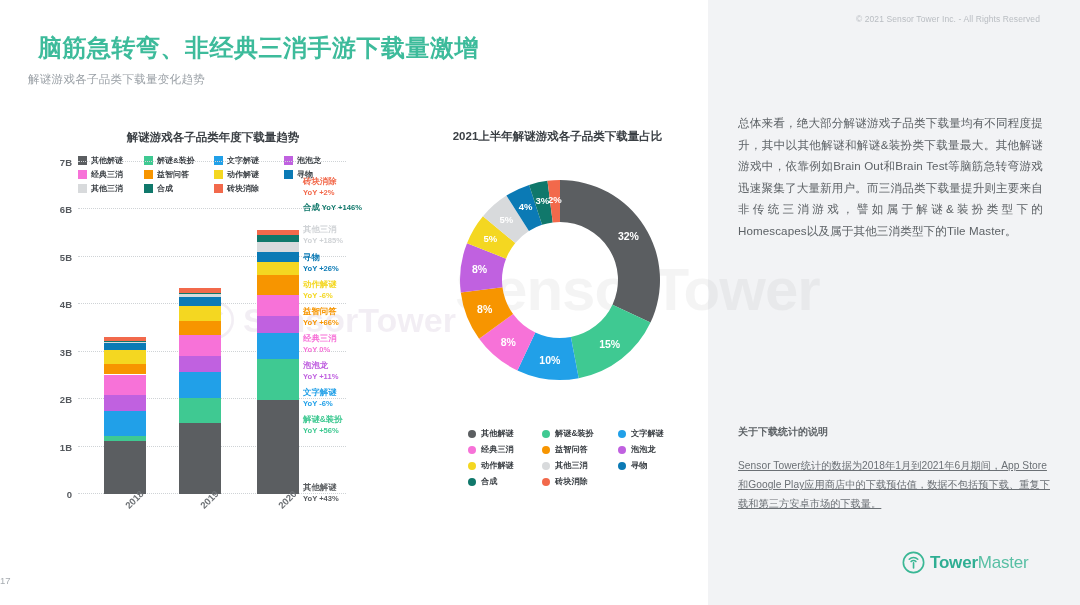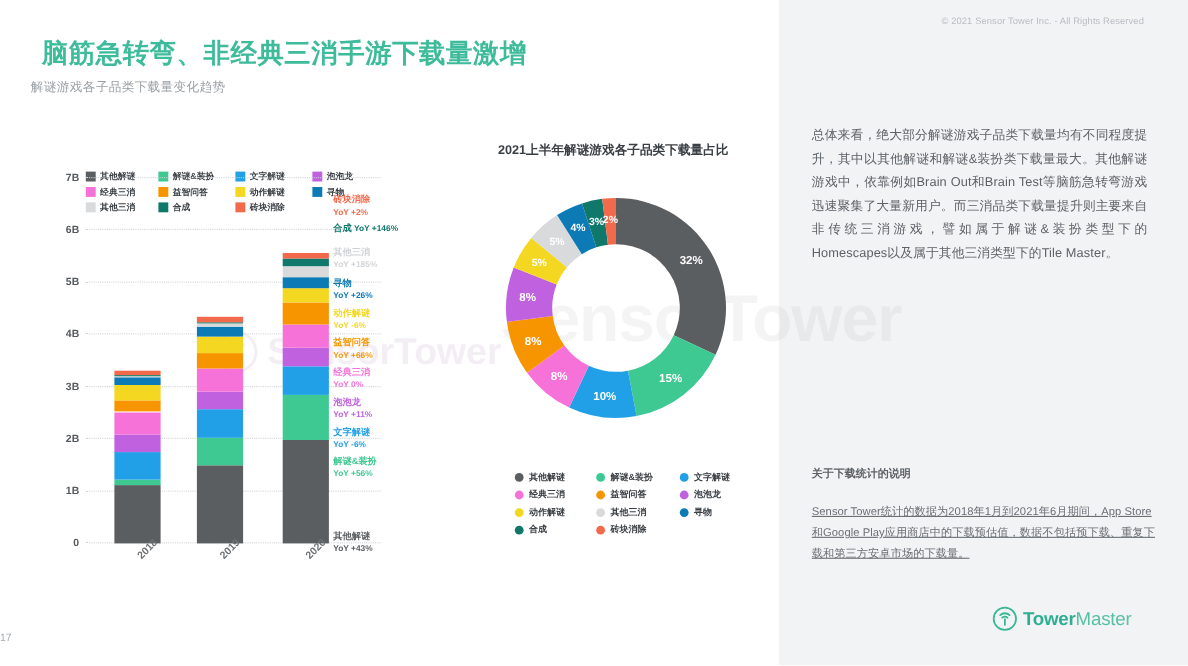--- a/index.html
+++ b/index.html
@@ -155,20 +155,21 @@
   <div class="wm">
     <svg width="40" height="40" viewBox="0 0 24 24">
       <circle cx="12" cy="12" r="10.6" fill="none" stroke="#7d4a8c" stroke-width="1.6"></circle>
       <path d="M7.6 8.6a6.2 6.2 0 0 1 8.8 0" fill="none" stroke="#7d4a8c" stroke-width="1.6"></path>
       <rect x="11.2" y="11.6" width="1.7" height="7" fill="#7d4a8c"></rect>
     </svg>
     <span class="wm-text">SensorTower</span>
   </div>
   <div class="wm2">SensorTower</div>
 
+  <div class="bar-title">解谜游戏各子品类年度下载量趋势</div>
   <div class="bar-legend" id="bar-legend">
       <div class="lg-item">
         <span class="lg-sw" style="background: rgb(91, 94, 97);"></span>
         <span class="lg-tx">其他解谜</span>
       </div>
       <div class="lg-item">
         <span class="lg-sw" style="background: rgb(63, 201, 146);"></span>
         <span class="lg-tx">解谜&amp;装扮</span>
       </div>
       <div class="lg-item">

